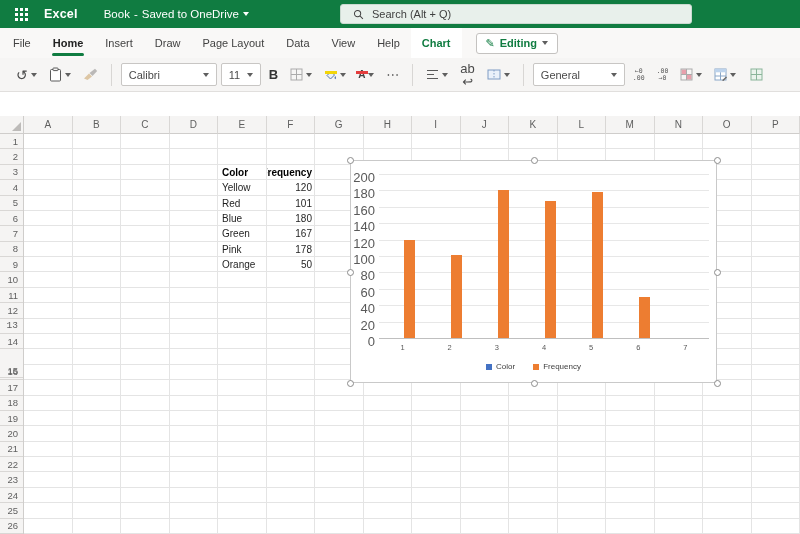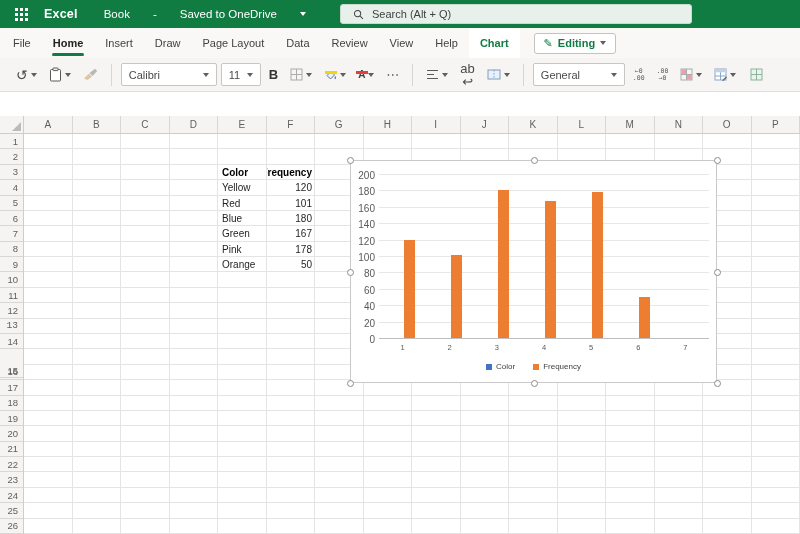--- a/index.html
+++ b/index.html
@@ -7,21 +7,21 @@
   body { font-family:"Liberation Sans", sans-serif; background:#fff; }
   #app { position:relative; width:800px; height:534px; overflow:hidden;padding-left:21px; }
 
   
   #topbar { position:absolute; left:0; top:0; width:800px; height:28px; background:#107C41;
             display:flex; align-items:center; color:#fff; }
   #waffle { width:26px; height:28px; margin-left:8px; display:flex; align-items:center; justify-content:center; cursor:pointer; }
   .waffle-grid { display:grid; grid-template-columns:repeat(3,3px); grid-gap:2px; }
   .waffle-grid span { width:3px; height:3px; background:#fff; }
   #app-name { font-size:12.5px; font-weight:700; margin-left:10px; letter-spacing:.2px; }
-  #doc-title { display:flex; align-items:center; gap:23px; margin-left:26px; font-size:11.5px; cursor:pointer; }
+  #doc-title { display:flex; align-items:center; gap:4px; margin-left:26px; font-size:11.5px; cursor:pointer; }
   .chev-w { width:0; height:0; border-left:3.5px solid transparent; border-right:3.5px solid transparent; border-top:4px solid #fff; }
   #searchbox { position:absolute; left:340px; top:4px; width:352px; height:20px; background:#E8F0EB;
                border:1px solid #CBDAD1; border-radius:3px; display:flex; align-items:center; padding-left:12px; gap:8px;
                font-size:11px; color:#3f3f3f; cursor:text; }
 
   
   #tabrow { position:absolute; left:0; top:28px; width:800px; height:30px; background:#F9F8F7;
             display:flex; align-items:center; }
   .rtab { font-size:11px; color:#424242; padding:0 11px; height:30px; display:flex; align-items:center;
           position:relative; cursor:pointer; white-space:nowrap; }
@@ -83,21 +83,21 @@
           overflow:hidden; white-space:nowrap; }
   .cell.hdr { font-weight:700; color:#000; }
   .cell.left { justify-content:flex-start; padding-left:4px; }
   .cell.right { justify-content:flex-end; padding-right:3px; }
 
   
   #chart { position:absolute; left:350px; top:160px; width:367px; height:223px; background:#fff;
            border:1px solid #C9C9C9; cursor:move; }
   .handle { position:absolute; width:7px; height:7px; background:#fff; border:1px solid #8C8C8C;
             border-radius:50%; z-index:5; cursor:nwse-resize; }
-  .ylab { position:absolute; width:24px; text-align:right; font-size:10px; color:#595959; }
+  .ylab { position:absolute; width:24px; text-align:right; font-size:13px; color:#595959; }
   .xlab { position:absolute; text-align:center; font-size:7.5px; color:#595959; }
   .gline { position:absolute; height:1px; background:#E7E7E7; }
   .axisline { position:absolute; height:1px; background:#BFBFBF; }
   .bar { position:absolute; }
   #legend { position:absolute; left:0; width:100%; display:flex; justify-content:center; gap:18px; }
   .legitem { display:flex; align-items:center; gap:4px; font-size:8px; color:#404040; }
   .legitem .sw { width:6px; height:6px; }
 </style>
 </head>
 <body>
@@ -136,21 +136,20 @@
 
   <div id="tabrow">
     <div style="width:2px"></div>
     <div id="ribbon-tabs" style="display:flex;align-items:center;height:30px;">
         <div class="rtab">File</div>
         <div class="rtab active">Home</div>
         <div class="rtab">Insert</div>
         <div class="rtab">Draw</div>
         <div class="rtab">Page Layout</div>
         <div class="rtab">Data</div>
-        <div class="rtab">Review</div>
         <div class="rtab">View</div>
         <div class="rtab">Help</div>
         <div class="rtab contextual">Chart</div>
       </div>
     <div id="editing-btn">
       <span class="pencil">✎</span>
       <span class="lbl">Editing</span>
       <span class="chev"></span>
     </div>
   </div>

